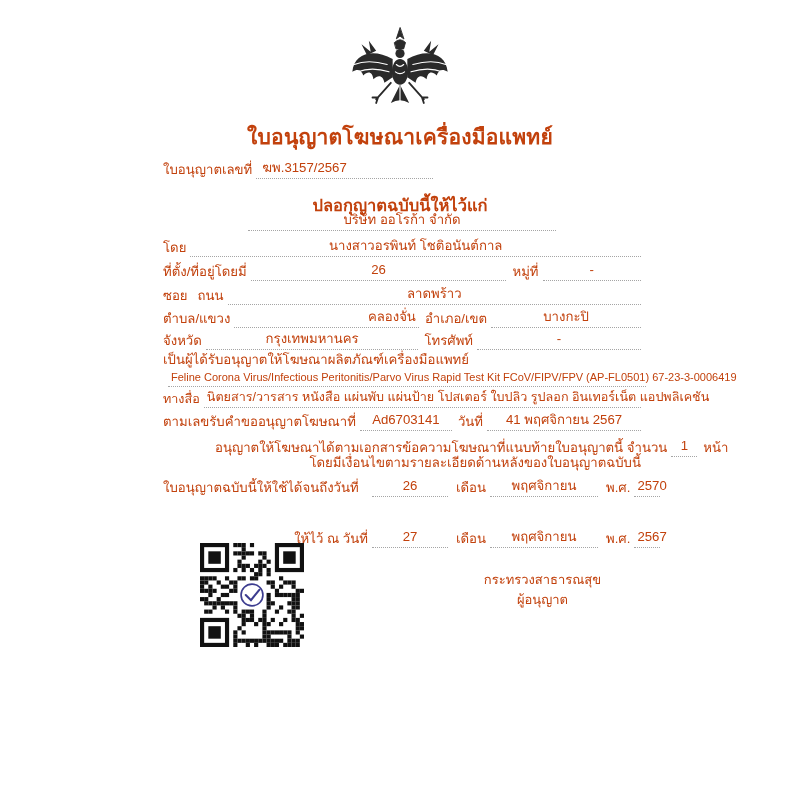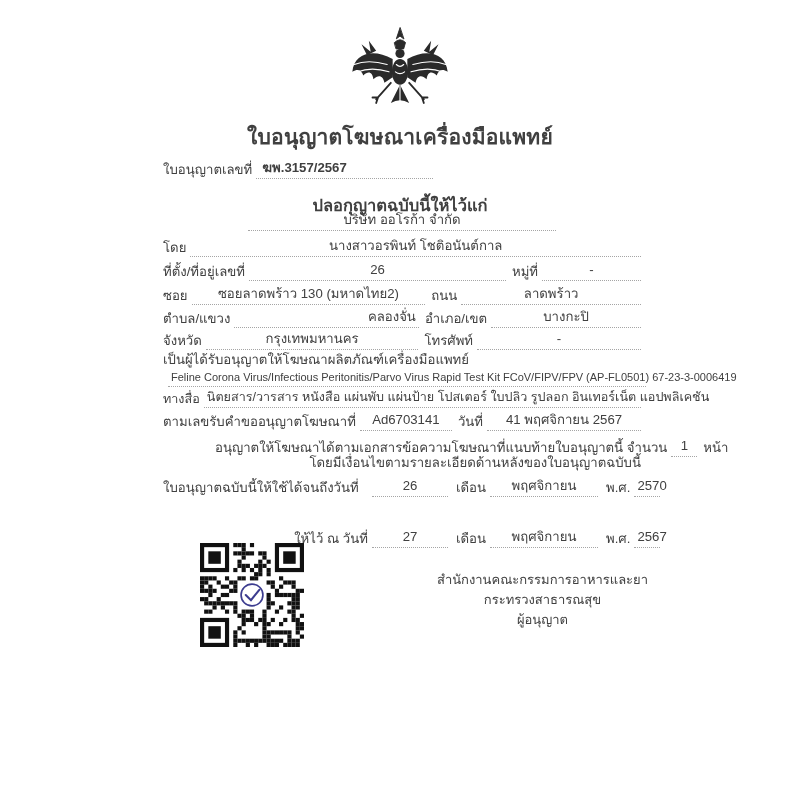--- a/index.html
+++ b/index.html
@@ -1,35 +1,35 @@
 <!DOCTYPE html>
 <html><head>
 <meta charset="utf-8">
 <style>
   html,body{margin:0;padding:0;background:#fff;}
   .page{
     position:relative;width:800px;height:700px;background:#ffffff;
     font-family:"Liberation Sans","DejaVu Sans",sans-serif;
-    color:#404040;overflow:hidden;
+    color:#c2410c;overflow:hidden;
   }
   
   .emblem-wrap{position:absolute;top:22px;left:0;width:100%;display:flex;justify-content:center;}
   .doc-title{position:absolute;top:120px;left:0;width:100%;text-align:center;
     font-size:21px;font-weight:bold;letter-spacing:.2px;}
   .issued-to{position:absolute;top:192px;left:0;width:100%;text-align:center;
     font-size:16.5px;font-weight:bold;}
   
   .row{position:absolute;left:163px;width:478px;display:flex;align-items:flex-end;
     font-size:13.2px;line-height:1.25;white-space:nowrap;}
   .lbl{flex:0 0 auto;padding-right:4px;}
   .dotline{border-bottom:1.4px dotted #a5a5a5;text-align:center;min-width:20px;
     padding:0 3px 1px 3px;}
   .dotline.left{text-align:left;padding-left:6px;}
   .grow{flex:1 1 auto;}
-  .bold{font-weight:bold;}
+  .bold{font-weight:normal;}
   .small{font-size:11px;}
   .sp{flex:0 0 auto;}
   
   .qr-wrap{position:absolute;left:200px;top:543px;width:104px;height:104px;}
   .authority{position:absolute;left:400px;top:570px;width:285px;text-align:center;
     font-size:13px;line-height:20px;}
   .fixw{flex:0 0 auto;}
 </style>
 </head>
 <body>
@@ -83,29 +83,28 @@
     <span class="dotline grow">บริษัท ออโรก้า จำกัด</span>
     <span class="sp" style="flex:0 0 85px;"></span>
   </div>
 
   <div class="row" style="top:238px;">
     <span class="lbl">โดย</span>
     <span class="dotline grow">นางสาวอรพินท์ โชติอนันต์กาล</span>
   </div>
 
   <div class="row" style="top:262px;">
-    <span class="lbl">ที่ตั้ง/ที่อยู่เลขที่</span>
+    <span class="lbl">ที่ตั้ง/ที่อยู่โดยมี่</span>
     <span class="dotline" style="flex:2.7 1 0;">26</span>
     <span class="lbl" style="padding-left:6px;">หมู่ที่</span>
     <span class="dotline" style="flex:1 1 0;">-</span>
   </div>
 
   <div class="row" style="top:286px;">
     <span class="lbl">ซอย</span>
-    <span class="dotline" style="flex:1.9 1 0;">ซอยลาดพร้าว 130 (มหาดไทย2)</span>
     <span class="lbl" style="padding-left:6px;">ถนน</span>
     <span class="dotline" style="flex:1.45 1 0;">ลาดพร้าว</span>
   </div>
 
   <div class="row" style="top:309px;">
     <span class="lbl">ตำบล/แขวง</span>
     <span class="dotline" style="flex:1.55 1 0;text-align:right;">คลองจั่น</span>
     <span class="lbl" style="padding-left:6px;">อำเภอ/เขต</span>
     <span class="dotline" style="flex:1.25 1 0;">บางกะปิ</span>
   </div>
@@ -356,18 +355,17 @@
         <rect x="80" y="8" width="12" height="12" fill="#111111"></rect>
         <rect x="0" y="72" width="28" height="28" fill="#111111"></rect>
         <rect x="4" y="76" width="20" height="20" fill="#ffffff"></rect>
         <rect x="8" y="80" width="12" height="12" fill="#111111"></rect>
         <circle cx="50" cy="50" r="13" fill="#ffffff"></circle>
         <circle cx="50" cy="50" r="10.5" fill="#ffffff" stroke="#3c3c8f" stroke-width="1.6"></circle>
         <path d="M44 50 L49 55 L57 45" fill="none" stroke="#3c3c8f" stroke-width="2" stroke-linecap="round"></path>
       </svg></div>
 
   <div class="authority">
-    <div>สำนักงานคณะกรรมการอาหารและยา</div>
     <div>กระทรวงสาธารณสุข</div>
     <div>ผู้อนุญาต</div>
   </div>
 
 </div>
 
 </body></html>

